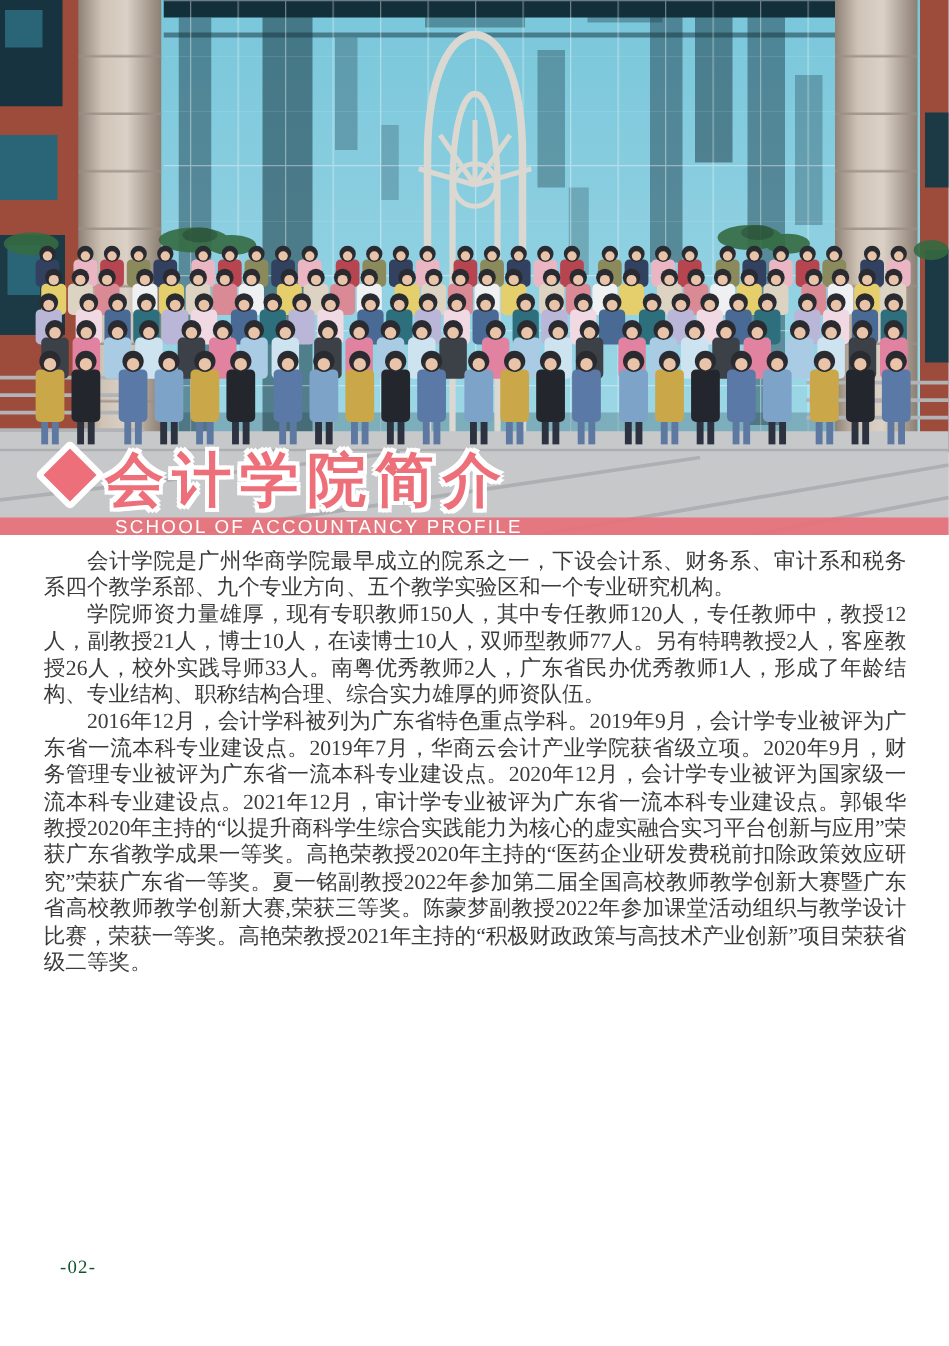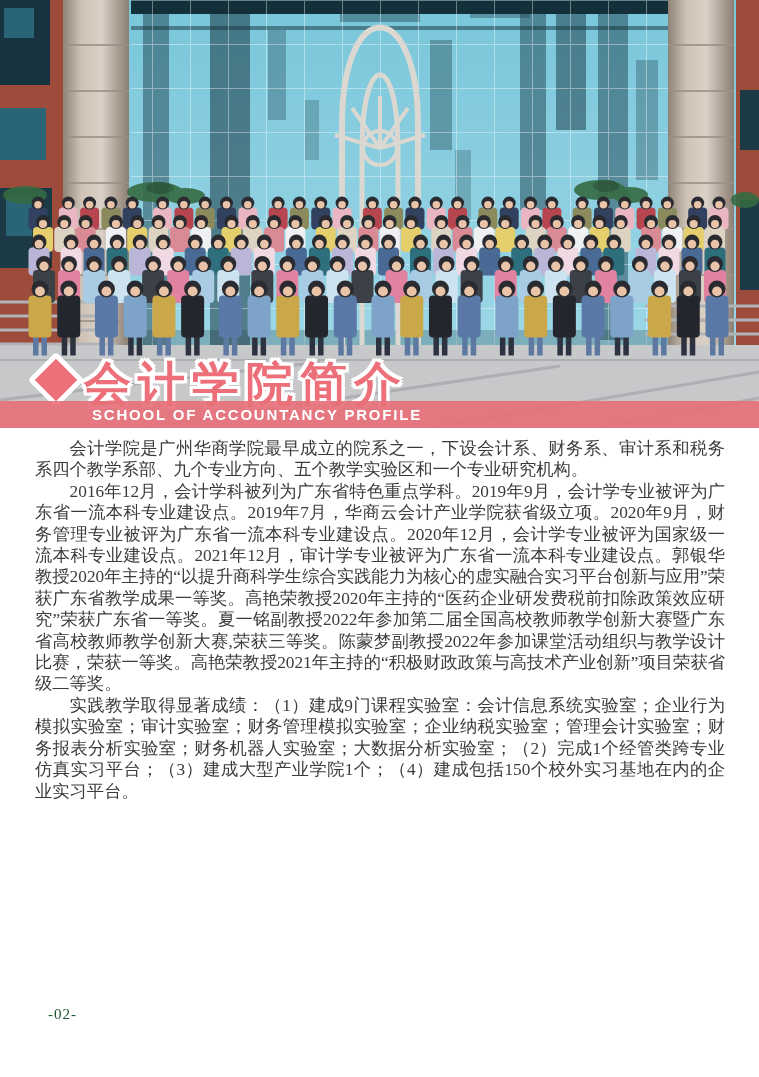--- a/index.html
+++ b/index.html
@@ -23,25 +23,25 @@
     transform:rotate(45deg);margin-left:6px;flex:0 0 auto;
   }
   .cn-title{
     margin:0;font-family:"Liberation Sans","DejaVu Sans",sans-serif;
     font-size:47px;line-height:1;font-weight:900;color:#ed6f79;letter-spacing:7px;
     text-shadow:-3px -3px 0 #fff,3px -3px 0 #fff,-3px 3px 0 #fff,3px 3px 0 #fff,
                 -3px 0 0 #fff,3px 0 0 #fff,0 -3px 0 #fff,0 3px 0 #fff;
     white-space:nowrap;
   }
   .en-bar{
-    position:absolute;left:0;right:0;bottom:0;height:27px;
+    position:absolute;left:0;right:0;bottom:0;height:14px;
     background:rgba(231,112,122,0.92);
     display:flex;align-items:center;padding-left:92px;box-sizing:border-box;
     font-family:"Liberation Sans","DejaVu Sans",sans-serif;
-    font-size:15px;font-weight:bold;color:#ffffff;letter-spacing:1.8px;
+    font-size:15px;font-weight:normal;color:#ffffff;letter-spacing:1.8px;
   }
 
   
   .content{
     padding:10px 34px 0 35px;
     font-size:17.3px;line-height:21.4px;color:#3b3b3b;text-align:justify;
   }
   .content p{margin:0;text-indent:2em;}
 
   .page-number{
@@ -625,18 +625,18 @@
         <h1 class="cn-title">会计学院简介</h1>
       </div>
       <div class="en-bar">
         <span>SCHOOL OF ACCOUNTANCY PROFILE</span>
       </div>
     </div>
   </div>
 
   <div class="content">
     <p>会计学院是广州华商学院最早成立的院系之一，下设会计系、财务系、审计系和税务系四个教学系部、九个专业方向、五个教学实验区和一个专业研究机构。</p>
+    <p>学院师资力量雄厚，现有专职教师150人，其中专任教师120人，专任教师中，教授12人，副教授21人，博士10人，在读博士10人，双师型教师77人。另有特聘教授2人，客座教授26人，校外实践导师33人。南粤优秀教师2人，广东省民办优秀教师1人，形成了年龄结构、专业结构、职称结构合理、综合实力雄厚的师资队伍。</p>
     <p>2016年12月，会计学科被列为广东省特色重点学科。2019年9月，会计学专业被评为广东省一流本科专业建设点。2019年7月，华商云会计产业学院获省级立项。2020年9月，财务管理专业被评为广东省一流本科专业建设点。2020年12月，会计学专业被评为国家级一流本科专业建设点。2021年12月，审计学专业被评为广东省一流本科专业建设点。郭银华教授2020年主持的“以提升商科学生综合实践能力为核心的虚实融合实习平台创新与应用”荣获广东省教学成果一等奖。高艳荣教授2020年主持的“医药企业研发费税前扣除政策效应研究”荣获广东省一等奖。夏一铭副教授2022年参加第二届全国高校教师教学创新大赛暨广东省高校教师教学创新大赛,荣获三等奖。陈蒙梦副教授2022年参加课堂活动组织与教学设计比赛，荣获一等奖。高艳荣教授2021年主持的“积极财政政策与高技术产业创新”项目荣获省级二等奖。</p>
-    <p>实践教学取得显著成绩：（1）建成9门课程实验室：会计信息系统实验室；企业行为模拟实验室；审计实验室；财务管理模拟实验室；企业纳税实验室；管理会计实验室；财务报表分析实验室；财务机器人实验室；大数据分析实验室；（2）完成1个经管类跨专业仿真实习平台；（3）建成大型产业学院1个；（4）建成包括150个校外实习基地在内的企业实习平台。</p>
   </div>
 
   <div class="page-number">-02-</div>
 </div>
 
 </body></html>

